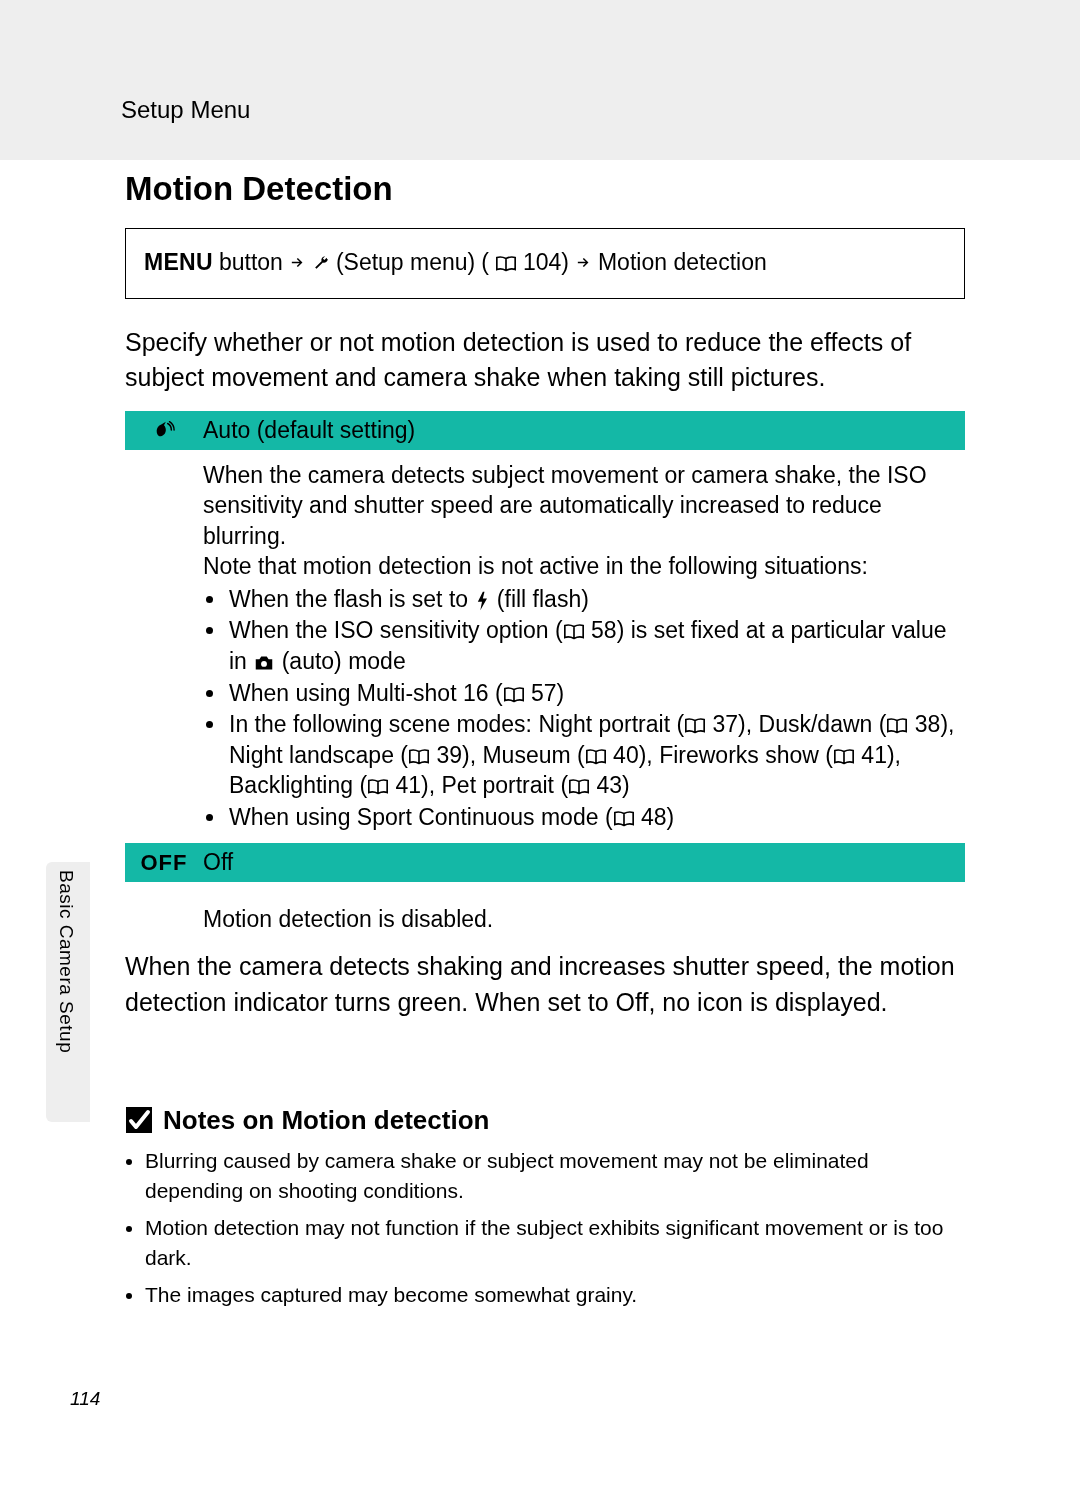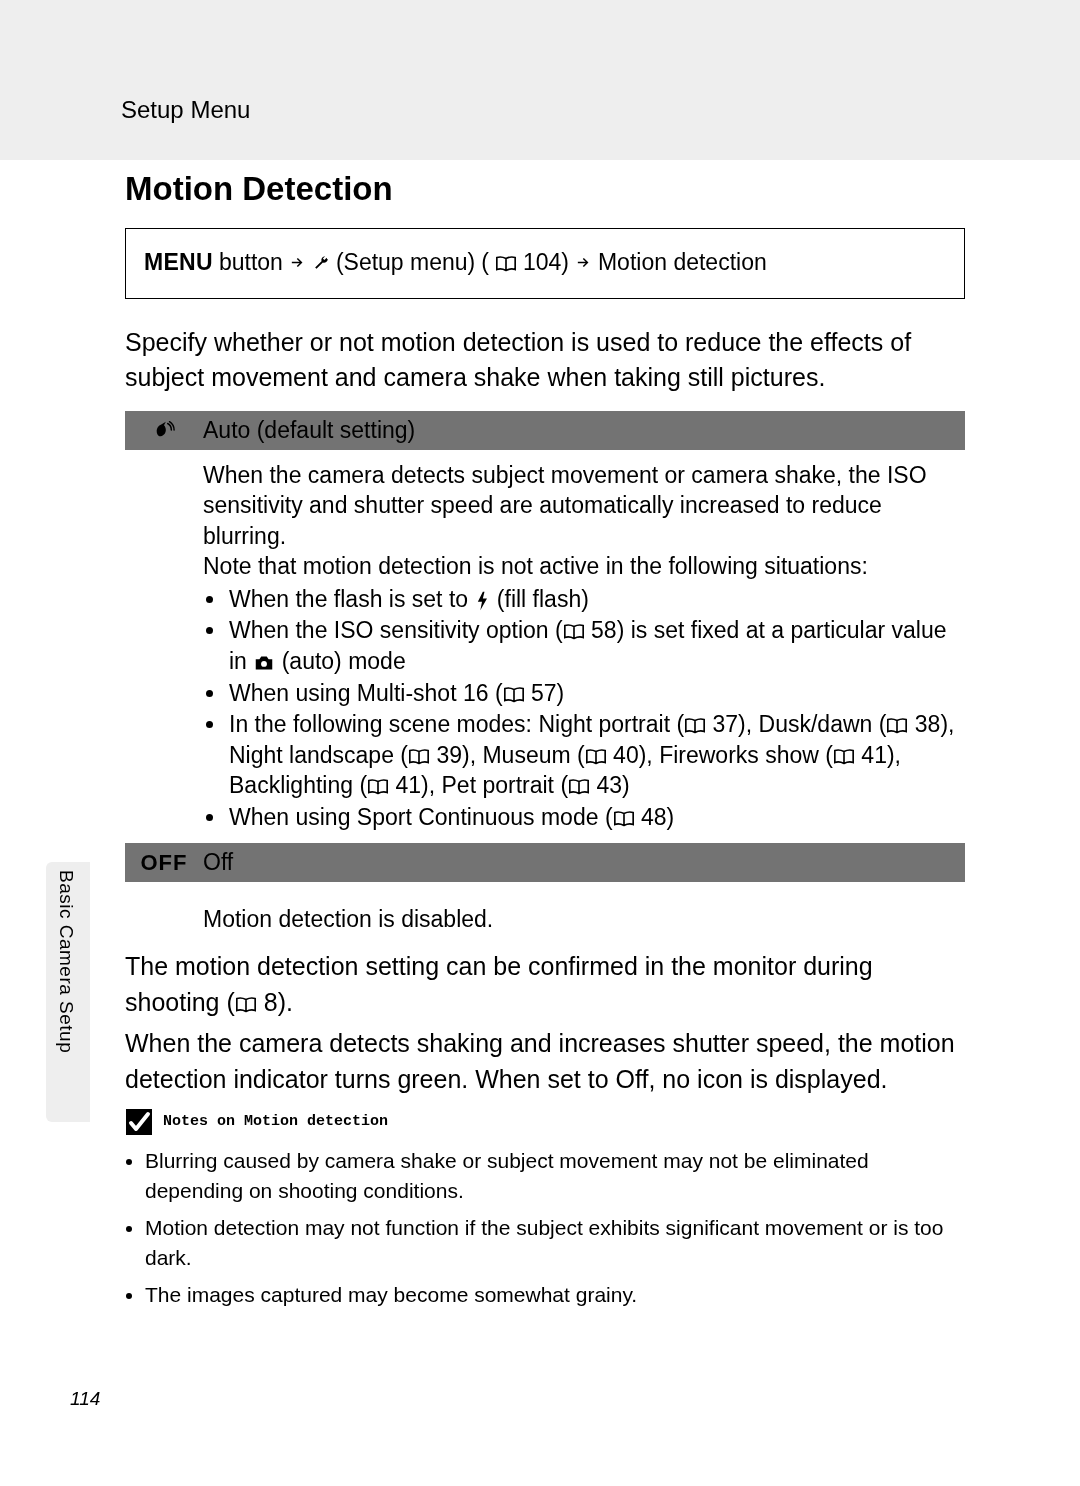--- a/index.html
+++ b/index.html
@@ -65,21 +65,21 @@
   .camera-icon svg { width: 22px; height: 18px; display: inline-block; vertical-align: -3px; }
   .check-box-icon svg { width: 28px; height: 28px; display: inline-block; vertical-align: -6px; }
   .motion-icon svg { width: 22px; height: 20px; display: inline-block; vertical-align: -2px; }
   .intro-para {
     font-size: 25px;
     line-height: 1.4;
     margin: 0 0 16px 0;
   }
   .opt-table { width: 100%; }
   .opt-head {
-    background: #737373;
+    background: #14b8a6;
     display: flex;
     align-items: center;
     padding: 6px 0 6px 0;
   }
   .opt-icon-cell {
     width: 78px;
     text-align: center;
     font-size: 22px;
   }
   .opt-title {
@@ -127,23 +127,22 @@
     bottom: 170px;
     width: 840px;
   }
   .notes-title-row {
     display: flex;
     align-items: center;
     gap: 10px;
     margin-bottom: 10px;
   }
   .notes-title {
-    font-size: 15px;
+    font-size: 26px;
     font-weight: 700;
-    font-family: Liberation Mono, monospace;
   }
   .notes-list {
     font-size: 21px;
     line-height: 1.45;
     padding-left: 20px;
     margin: 0;
   }
   .notes-list li { margin-bottom: 6px; }
   .page-num {
     position: absolute;
@@ -261,25 +260,20 @@
 
       <div class="opt-head">
         <div class="opt-icon-cell">
           <span class="off-label">OFF</span>
         </div>
         <div class="opt-title">Off</div>
       </div>
       <div class="opt-body" style="padding-top:22px;padding-bottom:8px;">Motion detection is disabled.</div>
     </div>
 
-    <p class="body-para">
-      <span>The motion detection setting can be confirmed in the monitor during shooting (</span><span class="book-icon"><svg viewBox="0 0 24 18">
-            <path d="M2 2c3-1 6-1 10 1 4-2 7-2 10-1v13c-3-1-6-1-10 1-4-2-7-2-10-1V2z M12 3v13" fill="none" stroke="#000" stroke-width="1.8"></path>
-          </svg></span><span> 8).</span>
-    </p>
     <p class="body-para">
       <span>When the camera detects shaking and increases shutter speed, the motion detection indicator turns green. When set to </span><b>Off</b><span>, no icon is displayed.</span>
     </p>
   </div>
 
   <div class="notes-anchor">
     <div class="notes-title-row">
       <span class="check-box-icon"><svg viewBox="0 0 28 28">
             <rect x="1" y="1" width="26" height="26" fill="#000"></rect>
             <path d="M6 15l5 6L23 6" fill="none" stroke="#fff" stroke-width="4" stroke-linecap="round" stroke-linejoin="round"></path>

